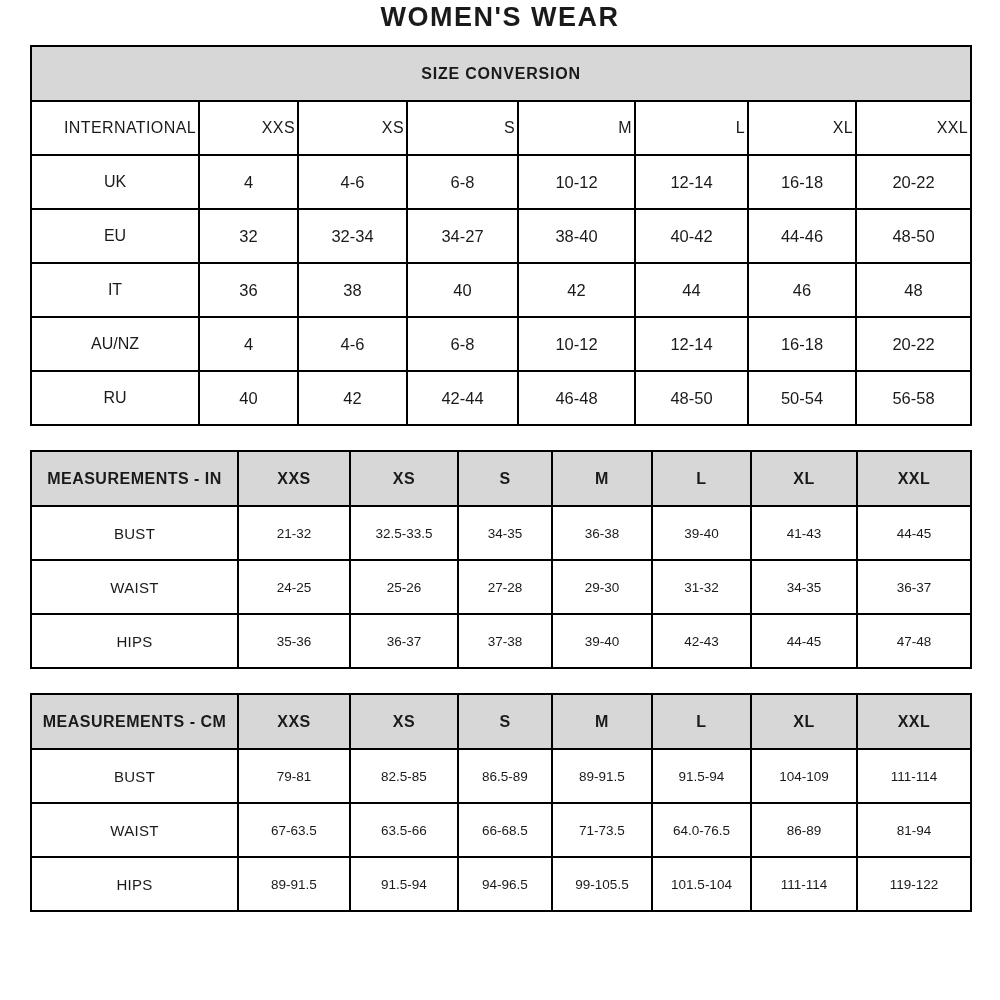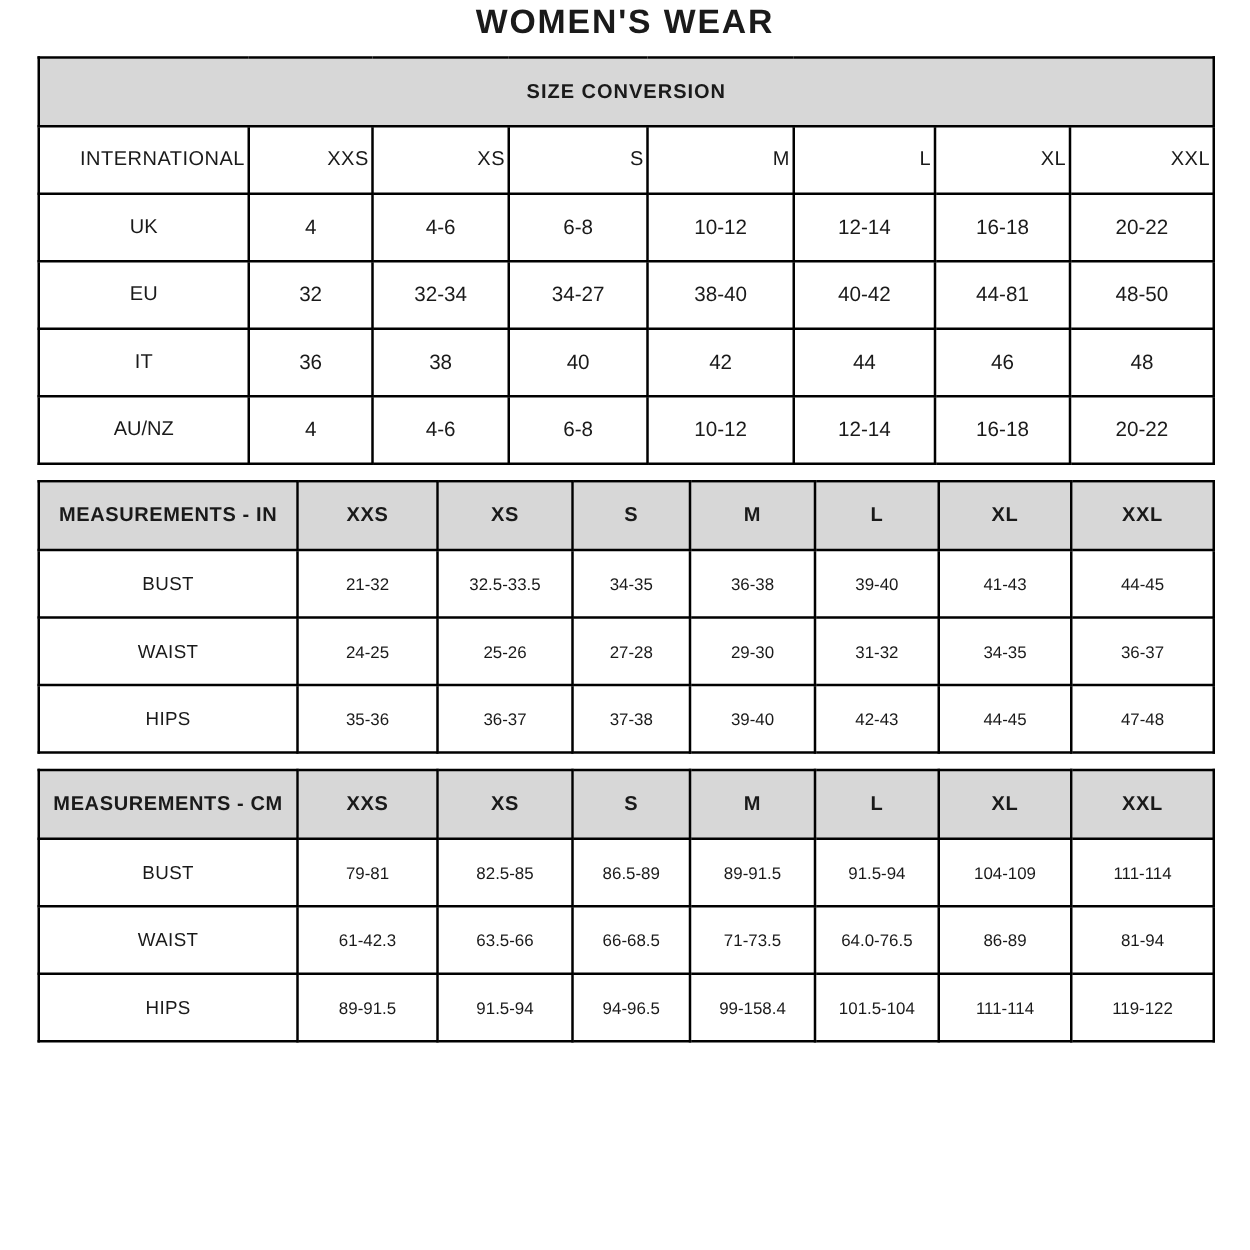--- a/index.html
+++ b/index.html
@@ -22,21 +22,21 @@
     font-size: 27px;
     font-weight: 700;
     letter-spacing: 1.5px;
     margin: 2px 0 13px 0;
     line-height: 30px;
   }
   table.tbl {
     border-collapse: collapse;
     table-layout: fixed;
     width: 940px;
-    margin-bottom: 12px;
+    margin-bottom: 24px;
   }
   table.tbl th, table.tbl td {
     border: 2px solid #000000;
     text-align: center;
     vertical-align: middle;
     padding: 0 2px;
     overflow: hidden;
     white-space: nowrap;
   }
   .banner {
@@ -107,21 +107,21 @@
           <td class="val">16-18</td>
           <td class="val">20-22</td>
         </tr>
         <tr>
           <td class="rowlabel">EU</td>
           <td class="val">32</td>
           <td class="val">32-34</td>
           <td class="val">34-27</td>
           <td class="val">38-40</td>
           <td class="val">40-42</td>
-          <td class="val">44-81</td>
+          <td class="val">44-46</td>
           <td class="val">48-50</td>
         </tr>
         <tr>
           <td class="rowlabel">IT</td>
           <td class="val">36</td>
           <td class="val">38</td>
           <td class="val">40</td>
           <td class="val">42</td>
           <td class="val">44</td>
           <td class="val">46</td>
@@ -129,20 +129,30 @@
         </tr>
         <tr>
           <td class="rowlabel">AU/NZ</td>
           <td class="val">4</td>
           <td class="val">4-6</td>
           <td class="val">6-8</td>
           <td class="val">10-12</td>
           <td class="val">12-14</td>
           <td class="val">16-18</td>
           <td class="val">20-22</td>
+        </tr>
+        <tr>
+          <td class="rowlabel">RU</td>
+          <td class="val">40</td>
+          <td class="val">42</td>
+          <td class="val">42-44</td>
+          <td class="val">46-48</td>
+          <td class="val">48-50</td>
+          <td class="val">50-54</td>
+          <td class="val">56-58</td>
         </tr>
       </tbody>
   </table>
 
   <table class="tbl t2">
     <colgroup>
       <col style="width:207px">
         <col style="width:112px">
         <col style="width:108px">
         <col style="width:94px">
@@ -222,34 +232,34 @@
           <td class="val">79-81</td>
           <td class="val">82.5-85</td>
           <td class="val">86.5-89</td>
           <td class="val">89-91.5</td>
           <td class="val">91.5-94</td>
           <td class="val">104-109</td>
           <td class="val">111-114</td>
         </tr>
         <tr>
           <td class="rowlabel">WAIST</td>
-          <td class="val">61-42.3</td>
+          <td class="val">67-63.5</td>
           <td class="val">63.5-66</td>
           <td class="val">66-68.5</td>
           <td class="val">71-73.5</td>
           <td class="val">64.0-76.5</td>
           <td class="val">86-89</td>
           <td class="val">81-94</td>
         </tr>
         <tr>
           <td class="rowlabel">HIPS</td>
           <td class="val">89-91.5</td>
           <td class="val">91.5-94</td>
           <td class="val">94-96.5</td>
-          <td class="val">99-158.4</td>
+          <td class="val">99-105.5</td>
           <td class="val">101.5-104</td>
           <td class="val">111-114</td>
           <td class="val">119-122</td>
         </tr>
       </tbody>
   </table>
 
 </div>
 
 </body></html>

